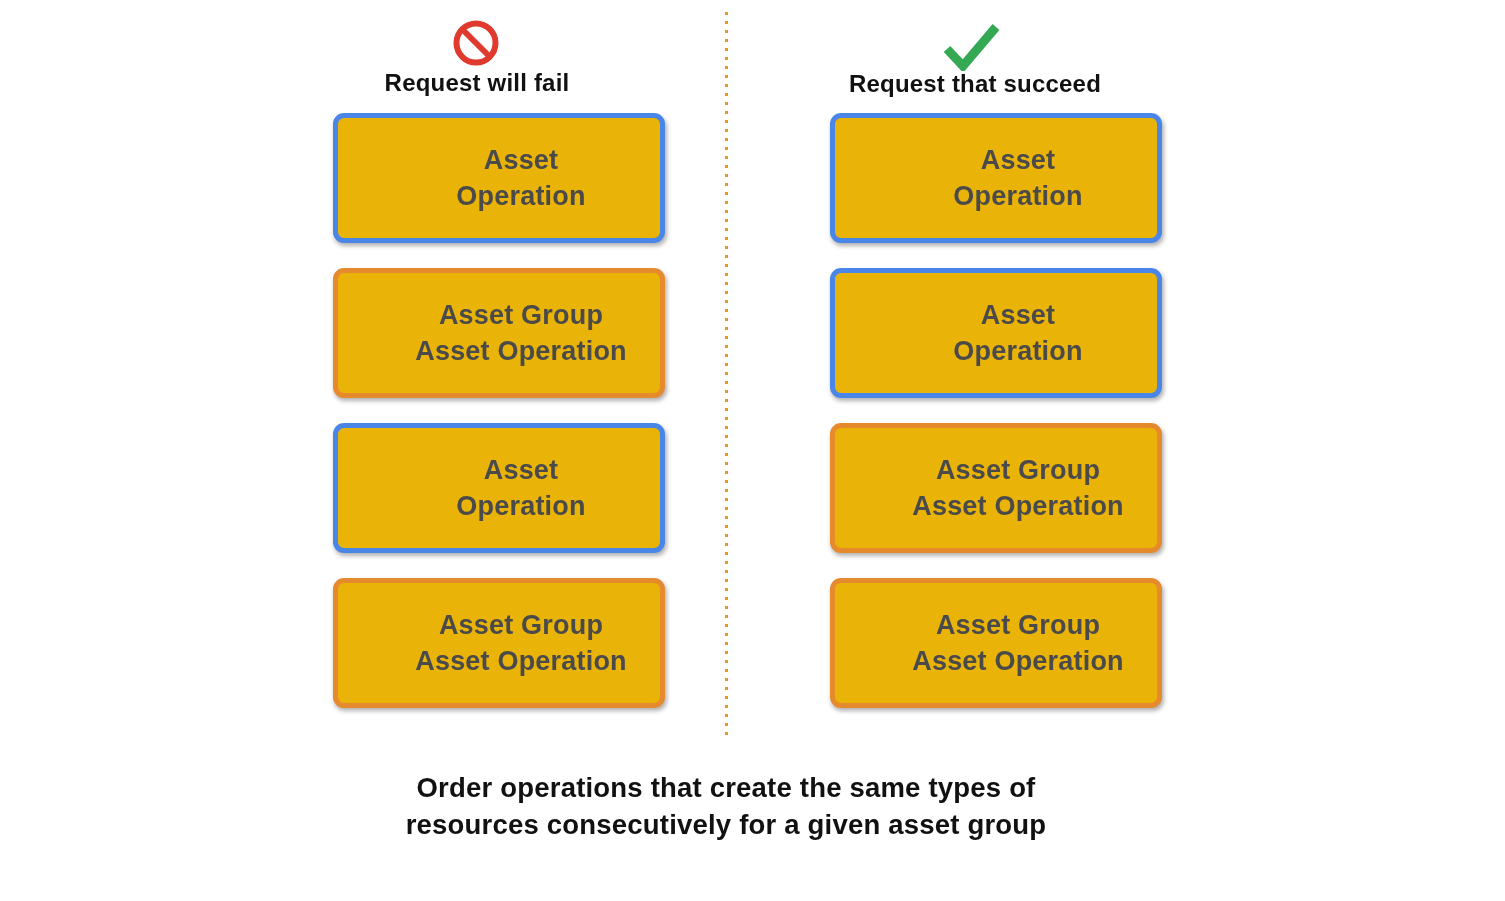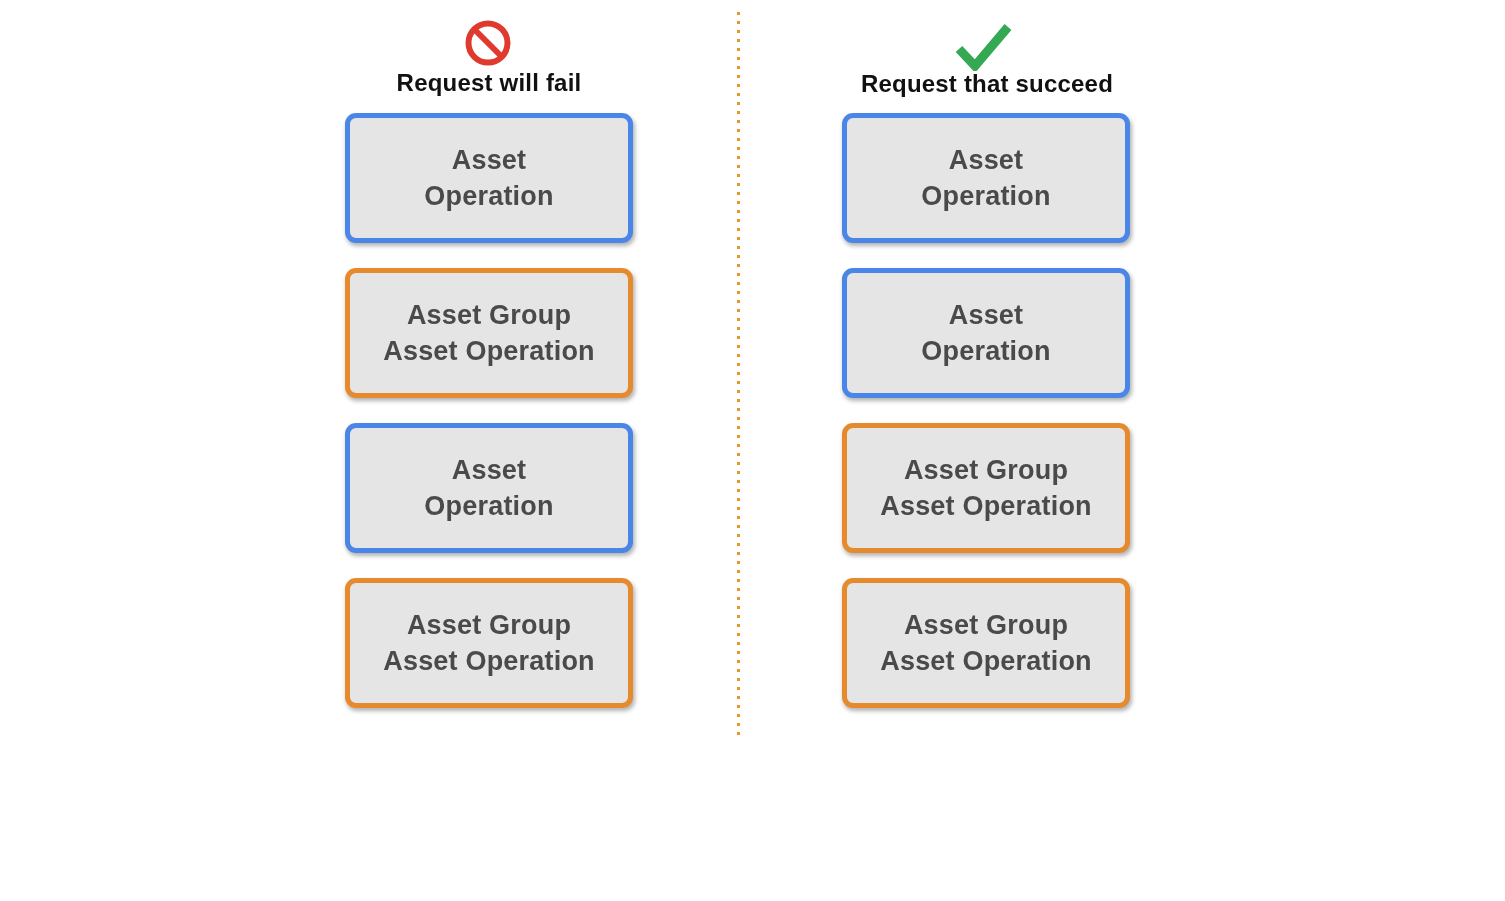--- a/index.html
+++ b/index.html
@@ -7,21 +7,20 @@
     padding: 0;
     background: #ffffff;
     font-family: "Liberation Sans", sans-serif;
   }
   .canvas {
     position: relative;
     width: 1443px;
     height: 901px;
     background: #ffffff;
     overflow: hidden;
-    margin-left: 12px;
   }
   .header-icon {
     position: absolute;
     display: block;
   }
   .col-header-label {
     position: absolute;
     width: 360px;
     text-align: center;
     font-size: 24px;
@@ -40,32 +39,33 @@
       #e8952e 0px, #e8952e 3px,
       transparent 3px, transparent 9px
     );
   }
   .op-box {
     position: absolute;
     width: 278px;
     height: 120px;
     border: 5px solid #4a86e8;
     border-radius: 11px;
-    background: #e5e5e5;
+    background: #eab308;
     box-shadow: 1.5px 3px 4px rgba(0,0,0,0.30);
     display: flex;
     flex-direction: column;
     justify-content: center;
     align-items: center;
     text-align: center;
     font-size: 27px;
     font-weight: bold;
     color: #4a4a4a;
     line-height: 36px;
     letter-spacing: 0.2px;
+    padding-left: 44px;
   }
   .op-box.orange { border-color: #e58a2d; }
   .op-box.blue   { border-color: #4a86e8; }
   .caption {
     position: absolute;
     left: 0px;
     top: 769px;
     width: 1452px;
     text-align: center;
     font-size: 27.5px;
@@ -120,14 +120,18 @@
   </div>
   <div class="op-box orange" style="left:830px; top:423px;">
     <span>Asset Group</span>
     <span>Asset Operation</span>
   </div>
   <div class="op-box orange" style="left:830px; top:578px;">
     <span>Asset Group</span>
     <span>Asset Operation</span>
   </div>
 
+  <div class="caption">
+    <div>Order operations that create the same types of</div>
+    <div>resources consecutively for a given asset group</div>
+  </div>
 
 </div>
 
 </body></html>

